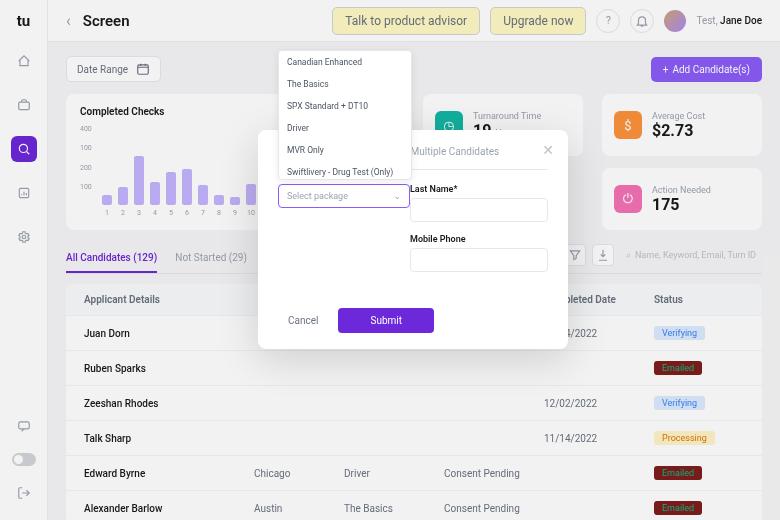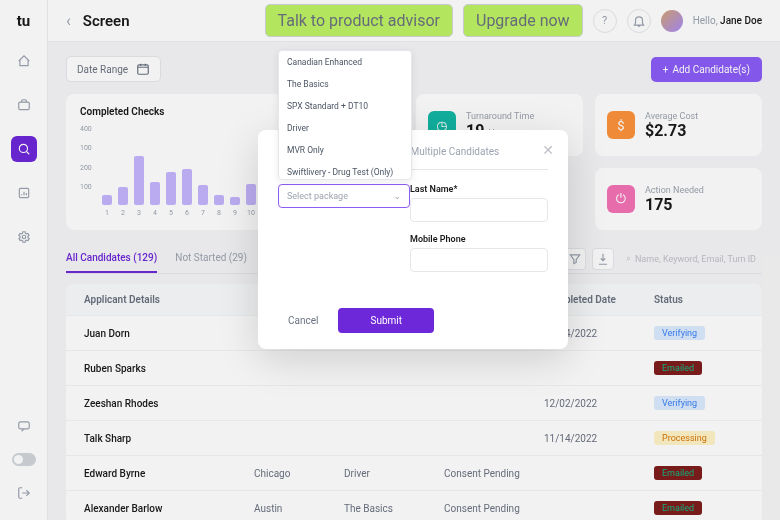--- a/index.html
+++ b/index.html
@@ -9,45 +9,45 @@
 .nav-icon{width:26px;height:26px;display:flex;align-items:center;justify-content:center;color:#9ca3af;border-radius:6px}
 .nav-icon.active{background:#6d28d9;color:#fff}
 .toggle{width:24px;height:13px;background:#d1d5db;border-radius:7px;position:relative}
 .toggle::after{content:"";position:absolute;width:9px;height:9px;background:#fff;border-radius:50%;top:2px;left:2px}
 .sidebar-bottom{margin-top:auto;margin-bottom:14px;display:flex;flex-direction:column;gap:14px;align-items:center}
 .main{position:absolute;left:48px;top:0;right:0;height:520px;display:flex;flex-direction:column}
 .topbar{height:42px;background:#fff;border-bottom:1px solid #eee;display:flex;align-items:center;padding:0 18px}
 .back{color:#9ca3af;margin-right:12px}
 .page-title{font-size:15px;font-weight:600;color:#1a1a1a}
 .topbar-right{margin-left:auto;display:flex;align-items:center;gap:10px}
-.btn-outline{border:1px solid #d1d5db;background:#bef264;color:#6b7280;font-size:16px;padding:6px 12px;border-radius:5px}
+.btn-outline{border:1px solid #d1d5db;background:#fef9c3;color:#6b7280;font-size:12px;padding:6px 12px;border-radius:5px}
 .icon-btn{width:24px;height:24px;border:1px solid #e5e7eb;border-radius:50%;display:flex;align-items:center;justify-content:center;color:#9ca3af;font-size:11px}
 .avatar{width:22px;height:22px;border-radius:50%;background:linear-gradient(135deg,#d4a373,#a78bfa)}
 .greet{font-size:10px;color:#9ca3af}
 .greet b{color:#1a1a1a;font-weight:500}
 .content{flex:1;padding:14px 18px;overflow:hidden}
 .row1{display:flex;align-items:center;margin-bottom:12px}
 .date-range{background:#fff;border:1px solid #e5e7eb;border-radius:5px;padding:5px 10px;font-size:10px;color:#6b7280;display:flex;align-items:center;gap:8px}
 .add-cand{margin-left:auto;background:#8b5cf6;color:#fff;border:none;border-radius:5px;padding:7px 12px;font-size:10px;display:flex;align-items:center;gap:4px}
-.cards{display:flex;gap:12px;margin-bottom:14px}
+.cards{display:flex;gap:19px;margin-bottom:14px}
 .chart-card{background:#fff;border-radius:8px;padding:12px 14px;width:338px}
 .chart-title{font-size:10px;font-weight:600;color:#1a1a1a;margin-bottom:8px}
 .chart{display:flex;align-items:flex-end;gap:6px;height:80px;position:relative;padding-left:22px}
 .ylabels{position:absolute;left:0;top:0;bottom:14px;display:flex;flex-direction:column;justify-content:space-between;font-size:7px;color:#9ca3af}
 .bar{width:10px;background:#c4b5fd;border-radius:2px}
 .xlabels{display:flex;gap:6px;padding-left:22px;margin-top:4px}
 .xlabels span{width:10px;text-align:center;font-size:7px;color:#9ca3af}
 .metric-col{display:flex;flex-direction:column;gap:12px;flex:1}
 .metric{background:#fff;border-radius:8px;padding:12px;display:flex;align-items:center;gap:10px;height:62px}
 .metric-icon{width:28px;height:28px;border-radius:6px;display:flex;align-items:center;justify-content:center;color:#fff;font-size:13px}
 .mi-teal{background:#14b8a6}.mi-orange{background:#fb923c}.mi-pink{background:#f472b6}
 .metric-label{font-size:9px;color:#9ca3af}
 .metric-value{font-size:16px;font-weight:700;color:#1a1a1a}
 .metric-value small{font-size:9px;font-weight:400;color:#9ca3af}
-.tabs{display:flex;gap:18px;border-bottom:1px solid #e5e7eb;margin-bottom:0;align-items:center}
+.tabs{display:flex;gap:18px;border-bottom:1px solid #e5e7eb;margin-bottom:0;align-items:flex-start}
 .tab{font-size:10px;color:#9ca3af;padding:8px 0;border-bottom:2px solid transparent}
 .tab.active{color:#6d28d9;border-bottom-color:#6d28d9;font-weight:500}
 .tab-actions{margin-left:auto;display:flex;gap:6px;align-items:center}
 .sq-btn{width:22px;height:22px;border:1px solid #e5e7eb;border-radius:4px;display:flex;align-items:center;justify-content:center;color:#9ca3af;font-size:10px;background:#fff}
 .search{display:flex;align-items:center;gap:4px;font-size:9px;color:#c0c0c8;padding:0 6px}
 .table{background:#fff;border-radius:8px;overflow:hidden;margin-top:10px}
 .thead,.trow{display:grid;grid-template-columns:170px 90px 100px 100px 110px 1fr;padding:10px 18px;font-size:10px;align-items:center}
 .thead{background:#f9fafb;color:#6b7280;font-weight:600}
 .trow{border-top:1px solid #f3f4f6;color:#6b7280}
 .trow .name{color:#1a1a1a;font-weight:500}
@@ -128,21 +128,21 @@
     <div class="topbar-right">
       <button class="btn-outline">Talk to product advisor</button>
       <button class="btn-outline">Upgrade now</button>
       <div class="icon-btn">?</div>
       <div class="icon-btn">
           <svg viewBox="0 0 24 24" fill="none" stroke="currentColor" stroke-width="2">
             <path d="M18 16v-5a6 6 0 10-12 0v5l-2 3h16l-2-3zM10 21h4"></path>
           </svg>
         </div>
       <div class="avatar"></div>
-      <span class="greet"><span>Hello, </span><b>Jane Doe</b></span>
+      <span class="greet"><span>Test, </span><b>Jane Doe</b></span>
     </div>
   </div>
 
   <div class="content">
     <div class="row1">
       <div class="date-range">
         <span>Date Range</span>
         <svg viewBox="0 0 24 24" fill="none" stroke="currentColor" stroke-width="2">
             <rect x="3" y="5" width="18" height="16" rx="2"></rect>
             <path d="M3 9h18M8 3v4M16 3v4"></path>

